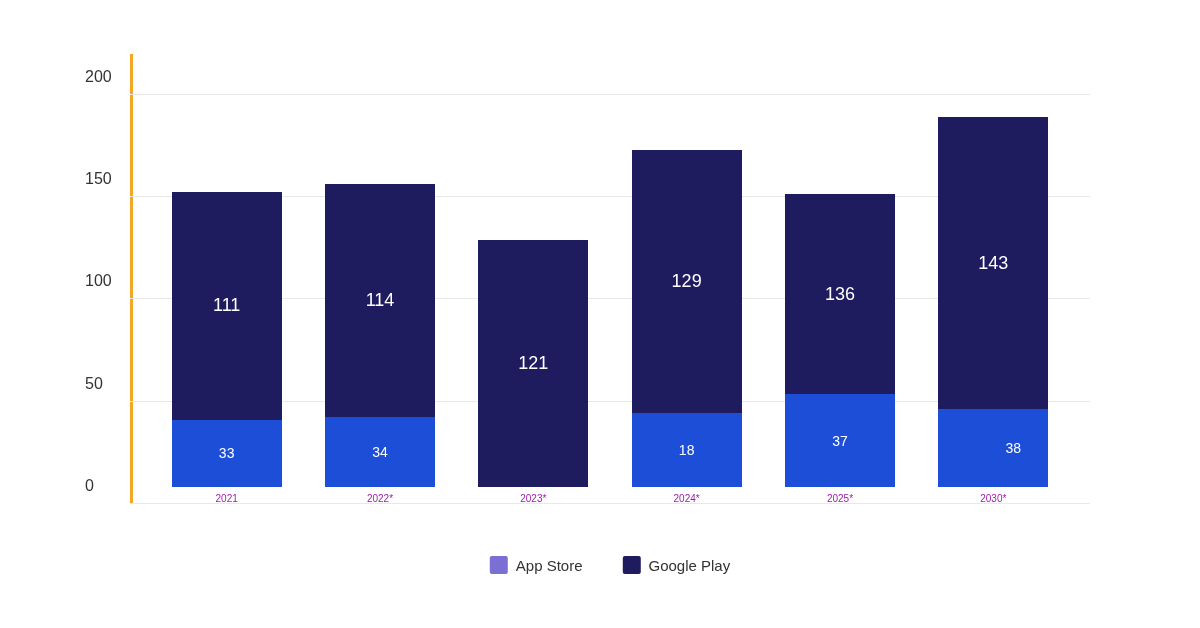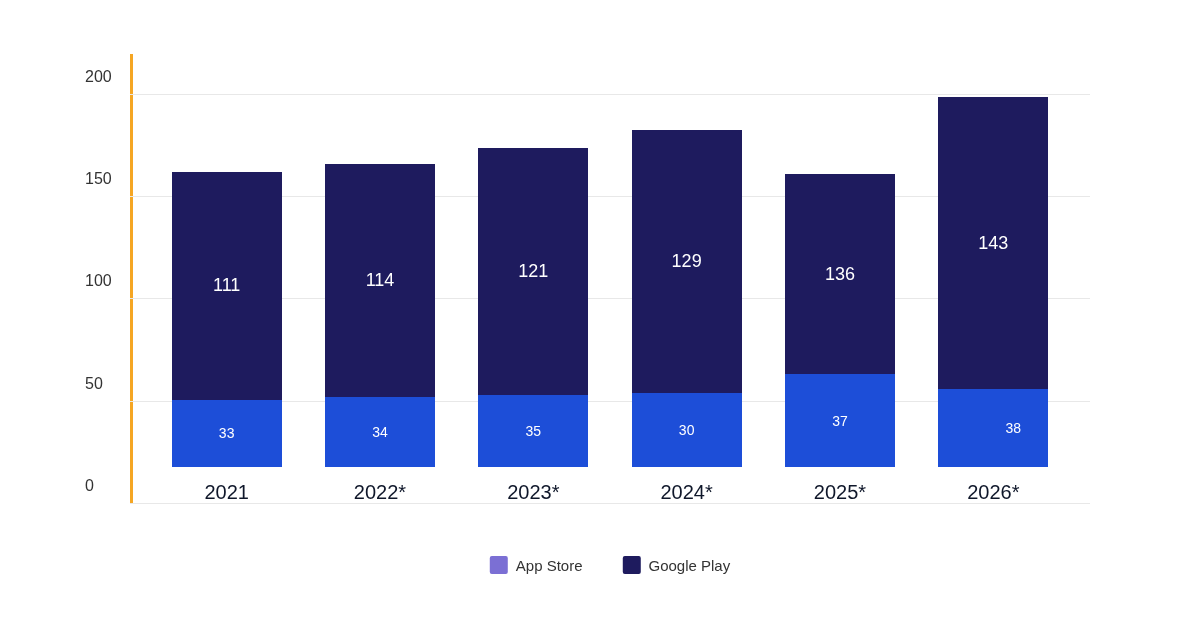--- a/index.html
+++ b/index.html
@@ -81,23 +81,23 @@
       background: #1d4ed8;
       display: flex;
       align-items: center;
       justify-content: center;
       color: #fff;
       font-size: 14px;
       font-weight: 500;
       width: 110px;
     }
     .x-label {
-      margin-top: 14px;
-      font-size: 20px;
-      color: #0f172a;
+      margin-top: 6px;
+      font-size: 10px;
+      color: #a21caf;
       text-align: center;
     }
     
     .left-accent {
       position: absolute;
       left: 0;
       top: 0;
       bottom: 0;
       width: 3px;
       background: #f5a623;
@@ -165,44 +165,43 @@
         <div class="bar-group">
           <div class="bar-wrapper">
             <div class="bar-top" style="height: 233.182px; margin-top: 45px;">114</div>
             <div class="bar-bottom" style="height: 69.5455px;">34</div>
           </div>
           <div class="x-label">2022*</div>
         </div>
         <div class="bar-group">
           <div class="bar-wrapper">
             <div class="bar-top" style="height: 247.5px;">121</div>
-            <div class="bar-bottom" style="height: 71.5909px;">35</div>
           </div>
           <div class="x-label">2023*</div>
         </div>
         <div class="bar-group">
           <div class="bar-wrapper">
             <div class="bar-top" style="height: 263.864px;">129</div>
-            <div class="bar-bottom" style="height: 73.6364px;">30</div>
+            <div class="bar-bottom" style="height: 73.6364px;">18</div>
           </div>
           <div class="x-label">2024*</div>
         </div>
         <div class="bar-group">
           <div class="bar-wrapper">
             <div class="bar-top" style="height: 200px;">136</div>
             <div class="bar-bottom" style="height: 93px;">37</div>
           </div>
           <div class="x-label">2025*</div>
         </div>
         <div class="bar-group">
           <div class="bar-wrapper">
             <div class="bar-top" style="height: 292.5px;">143</div>
             <div class="bar-bottom" style="height: 77.7273px; padding-left: 40px;">38</div>
           </div>
-          <div class="x-label">2026*</div>
+          <div class="x-label">2030*</div>
         </div>
       </div>
 
     <div class="bottom-axis"></div>
 
     <div class="legend" id="legend">
         <div class="legend-item">
           <div class="legend-swatch" style="background: rgb(123, 111, 212);"></div>
           <span>App Store</span>
         </div>

